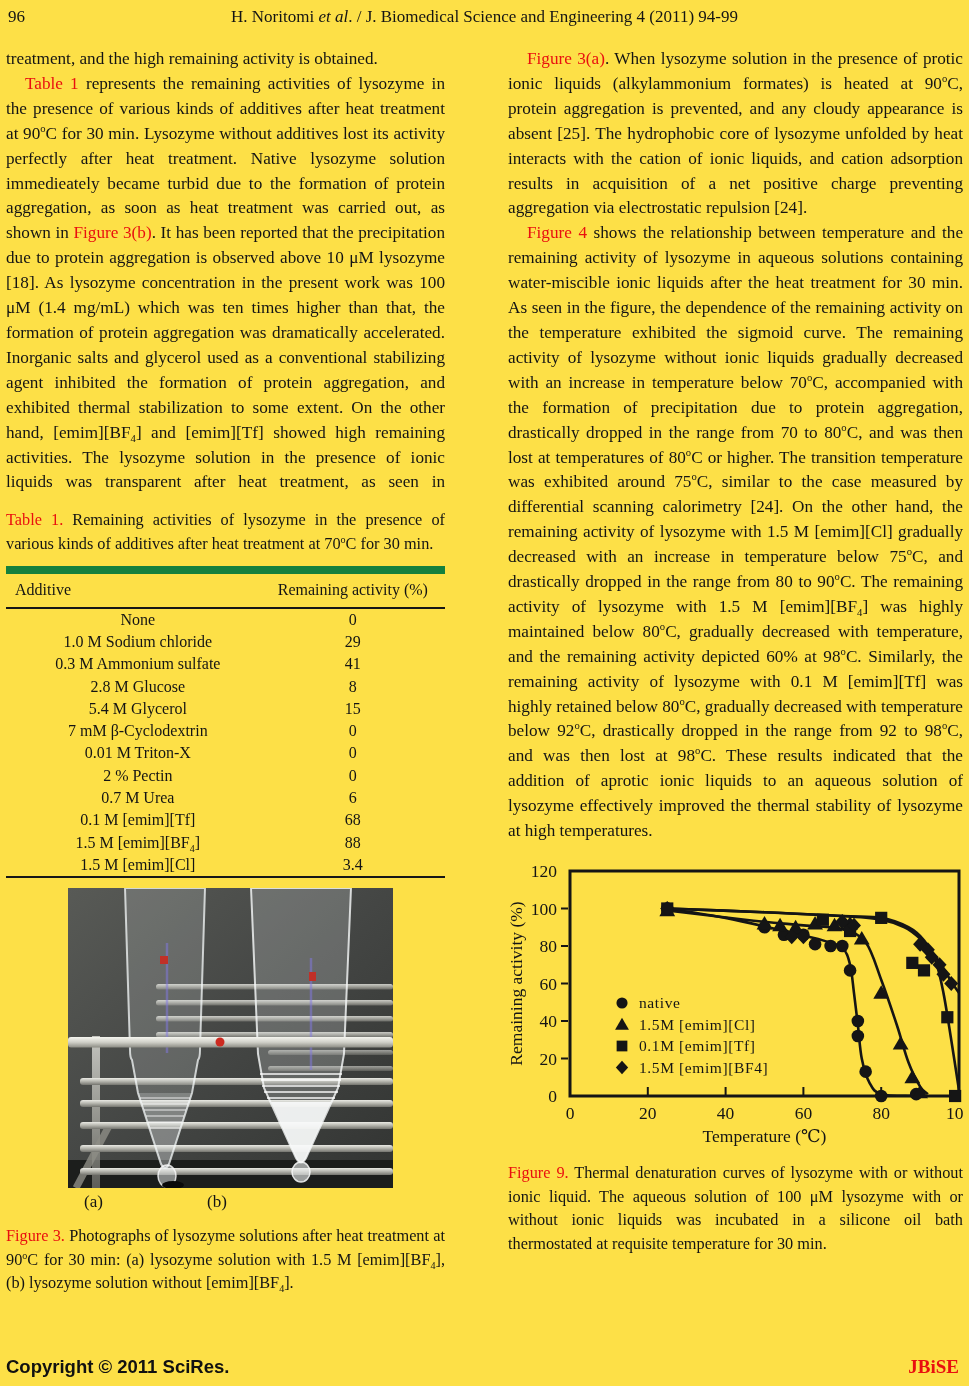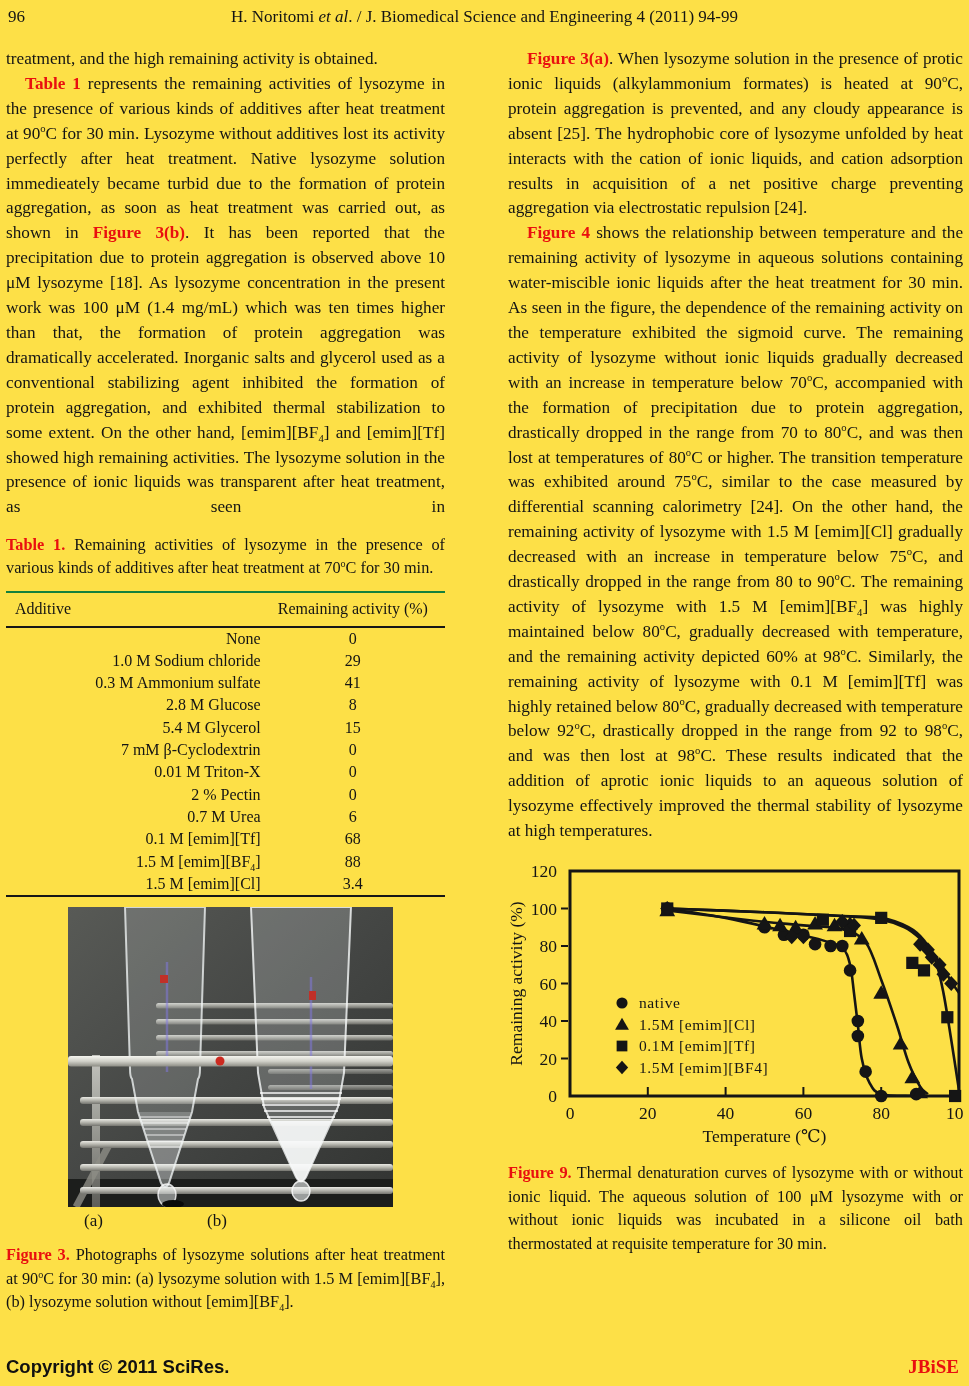--- a/index.html
+++ b/index.html
@@ -13,33 +13,33 @@
   .header{position:relative;height:26px;font-size:17px;}
   .page-num{position:absolute;left:2px;top:1px;}
   .head-title{text-align:center;padding-top:1px;}
   .head-title i{font-style:italic;}
 
   .columns{display:flex;gap:63px;margin-top:15px;}
   .col{width:455px;font-size:17.2px;line-height:24.9px;text-align:justify;}
   p.para{margin:0;}
   p.indent{text-indent:19px;}
   p.cont{text-align-last:justify;}
-  .ref{color:var(--red);font-weight:bold;}
+  .ref{color:var(--red);font-weight:normal;}
   sup{font-size:0.62em;vertical-align:super;line-height:0;}
   sub{font-size:0.62em;vertical-align:sub;line-height:0;}
 
   .table-caption{margin-top:13px;font-size:16.3px;line-height:23.2px;text-align:justify;}
   table.t1{width:100%;border-collapse:collapse;margin-top:11px;font-size:16px;
-    border-top:2px solid #15803d;border-bottom:2.5px solid #161616;}
+    border-top:8px solid #15803d;border-bottom:2.5px solid #161616;}
   table.t1 thead tr{border-bottom:2px solid #161616;}
   table.t1 th{font-weight:normal;padding:4px 0 4px 0;}
   table.t1 th.th-additive{text-align:left;padding-left:9px;width:58%;}
   table.t1 th.th-value{text-align:center;width:42%;}
   table.t1 td{padding:0;line-height:22.3px;}
-  table.t1 td.td-additive{padding-left:9px;text-align:right;}
+  table.t1 td.td-additive{padding-left:9px;text-align:center;}
   table.t1 td.td-value{text-align:center;}
 
   .figure3{margin-top:10px;margin-left:62px;width:325px;height:300px;}
   .fig3-labels{position:relative;height:27px;font-size:17px;}
   .fig3-labels .la{position:absolute;left:78px;top:2px;}
   .fig3-labels .lb{position:absolute;left:201px;top:2px;}
   .caption{margin-top:9px;font-size:16.3px;line-height:23.6px;text-align:justify;}
 
   .chart-wrap{margin-top:16px;}
   .chart-wrap svg{display:block;}

